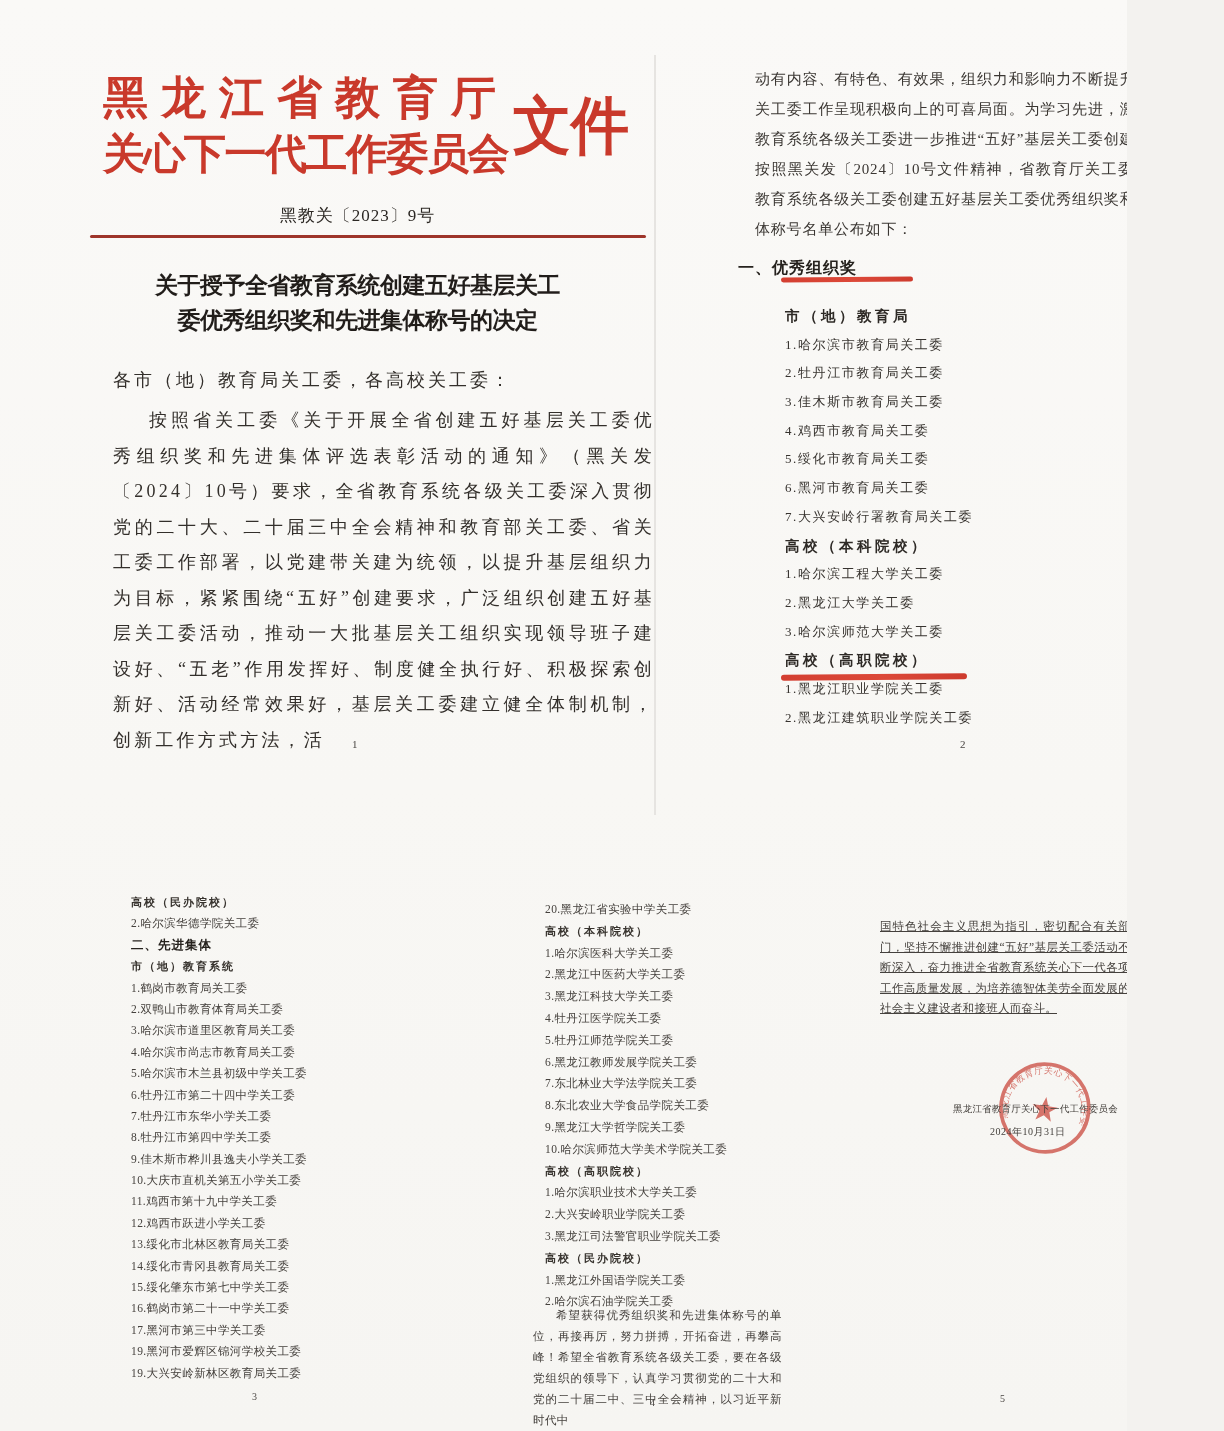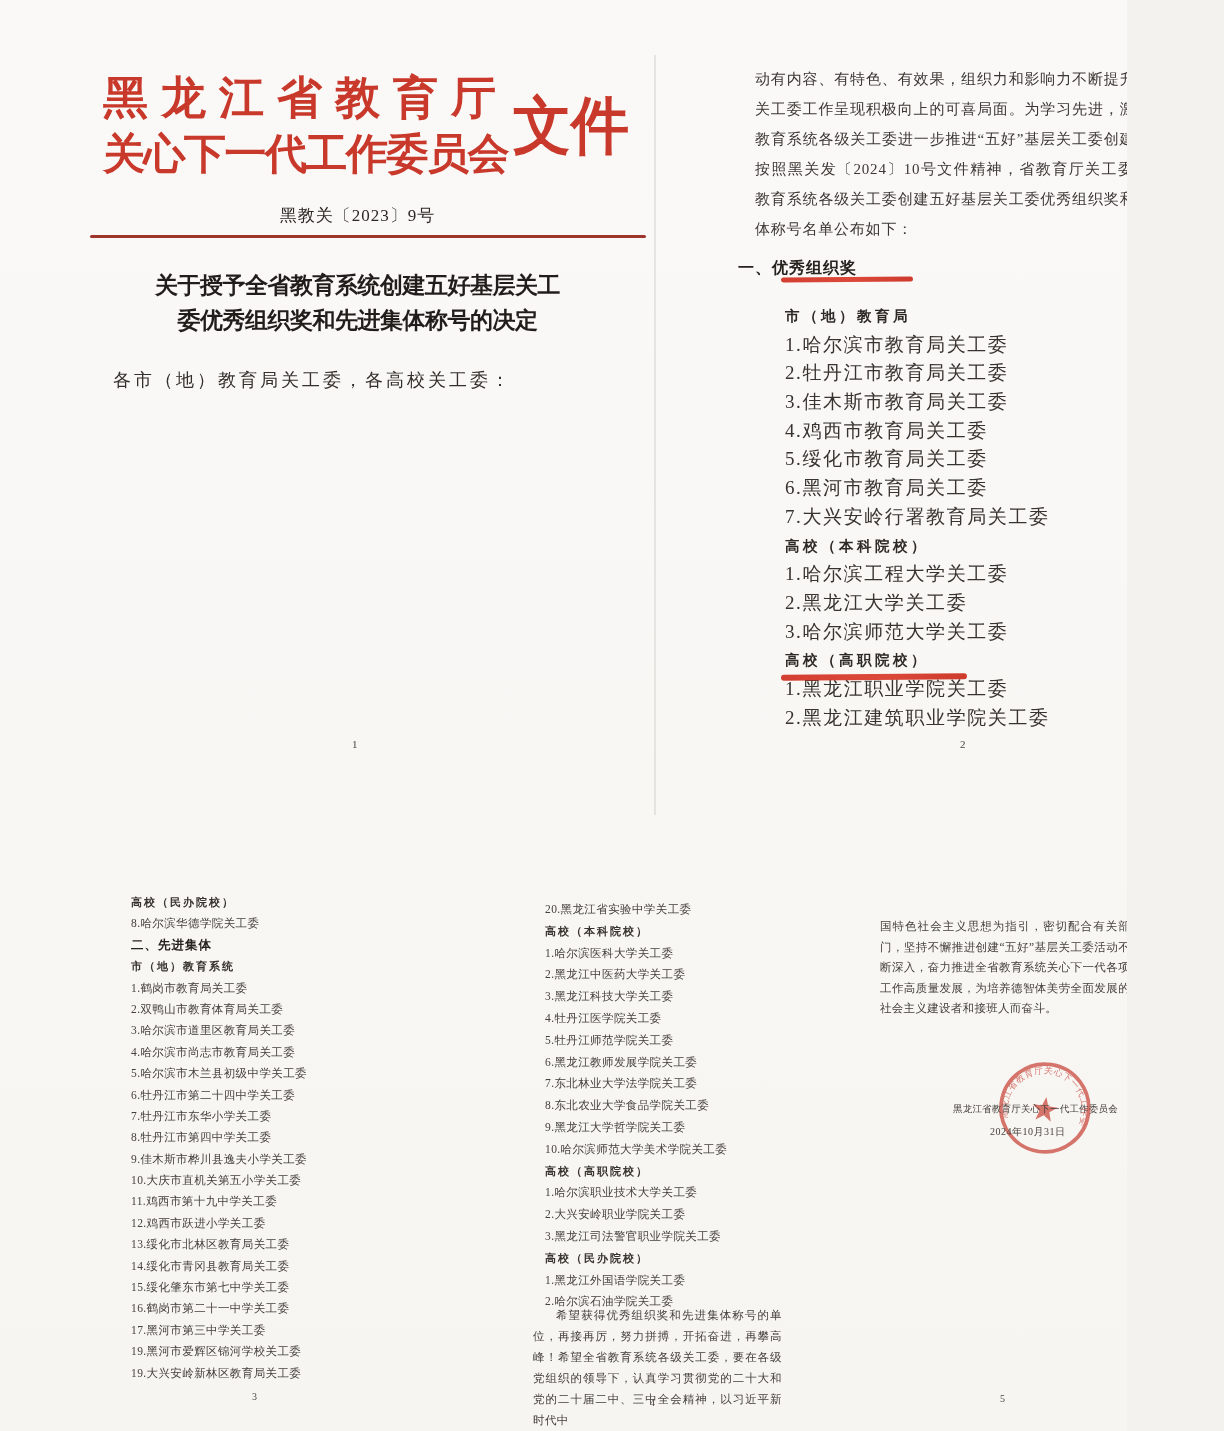--- a/index.html
+++ b/index.html
@@ -27,31 +27,31 @@
   .doc-title{left:85px;top:268px;width:545px;text-align:center;font-weight:bold;font-size:23px;line-height:35px;letter-spacing:-0.5px;color:#211d1a;}
   .p1-salutation{left:113px;top:368px;font-size:18px;letter-spacing:3px;white-space:nowrap;color:#332f2b;}
   .p1-paragraph{left:113px;top:403px;width:542px;font-size:18px;line-height:35.5px;letter-spacing:3.2px;text-align:justify;text-indent:2em;color:#332f2b;}
   
   .p2-paragraph{left:755px;top:64px;width:428px;font-size:15px;line-height:30px;letter-spacing:0.8px;text-align:justify;color:#3b3733;}
   .p2-sec{left:738px;top:258px;font-size:16px;font-weight:bold;letter-spacing:1px;color:#26221e;white-space:nowrap;}
   .stroke{background:linear-gradient(90deg,#cf2a1b,#d93524 55%,#c92617);border-radius:4px;transform:rotate(-0.5deg);opacity:.9;}
   .u1{left:781px;top:277px;width:132px;height:5px;}
   .u2{left:781px;top:674px;width:186px;height:5.5px;}
   .p2-stack{left:785px;top:302px;width:430px;}
-  .p2-stack .r{height:28.7px;line-height:28.7px;white-space:nowrap;font-size:19px;letter-spacing:1.6px;color:#37332f;}
+  .p2-stack .r{height:28.7px;line-height:28.7px;white-space:nowrap;font-size:13px;letter-spacing:1.6px;color:#37332f;}
   .kai{font-weight:600;letter-spacing:3.5px !important;font-size:14.5px !important;color:#2e2a26 !important;}
   
   .p3-stack{left:131px;top:892px;}
   .p3-stack .r{height:21.4px;line-height:21.4px;white-space:nowrap;font-size:11.5px;letter-spacing:0.4px;color:#45413d;}
   .kai-s{font-weight:600;letter-spacing:2px !important;font-size:11px !important;color:#38342f !important;}
   .bold-s{font-family:"Liberation Sans","DejaVu Sans",sans-serif;font-weight:bold;font-size:12.5px !important;letter-spacing:1px !important;color:#26221e !important;}
   .p4-stack{left:545px;top:899px;}
   .p4-stack .r{height:21.8px;line-height:21.8px;white-space:nowrap;font-size:11.5px;letter-spacing:0.4px;color:#45413d;}
   .p4-paragraph{left:533px;top:1305px;width:249px;font-size:11.5px;line-height:21px;letter-spacing:0.4px;text-align:justify;text-indent:2em;color:#45413d;}
-  .p5-paragraph{left:880px;top:916px;width:250px;font-size:11.5px;line-height:20.6px;letter-spacing:0.3px;text-align:justify;color:#45413d;}
+  .p5-paragraph{left:880px;top:916px;width:250px;font-size:11.5px;line-height:20.6px;letter-spacing:0.3px;text-align:justify;color:#45413d;text-decoration:underline;}
   .p5-signature{left:953px;top:1103px;font-size:9.5px;letter-spacing:0.2px;color:#45413d;white-space:nowrap;}
   .p5-date{left:990px;top:1125px;font-size:10px;letter-spacing:0.5px;color:#45413d;white-space:nowrap;}
   .seal{left:996px;top:1058px;width:98px;height:98px;transform:rotate(8deg);opacity:.68;}
   
   .pagenum{font-size:11px;color:#4a4643;}
   .pn1{left:352px;top:738px;}
   .pn2{left:960px;top:738px;}
   .pn3{left:252px;top:1391px;font-size:10px;}
   .pn4{left:650px;top:1397px;font-size:10px;}
   .pn5{left:1000px;top:1393px;font-size:10px;}
@@ -74,20 +74,21 @@
 
   <div class="abs docnum">黑教关〔2023〕9号</div>
   <div class="abs redline"></div>
 
   <div class="abs doc-title">
     <div>关于授予全省教育系统创建五好基层关工</div>
     <div>委优秀组织奖和先进集体称号的决定</div>
   </div>
 
   <div class="abs p1-salutation">各市（地）教育局关工委，各高校关工委：</div>
+  <div class="abs p1-paragraph">按照省关工委《关于开展全省创建五好基层关工委优秀组织奖和先进集体评选表彰活动的通知》（黑关发〔2024〕10号）要求，全省教育系统各级关工委深入贯彻党的二十大、二十届三中全会精神和教育部关工委、省关工委工作部署，以党建带关建为统领，以提升基层组织力为目标，紧紧围绕“五好”创建要求，广泛组织创建五好基层关工委活动，推动一大批基层关工组织实现领导班子建设好、“五老”作用发挥好、制度健全执行好、积极探索创新好、活动经常效果好，基层关工委建立健全体制机制，创新工作方式方法，活</div>
   <div class="abs pagenum pn1">1</div>
 
   <div class="abs p2-paragraph">动有内容、有特色、有效果，组织力和影响力不断提升，基层关工委工作呈现积极向上的可喜局面。为学习先进，激励全省教育系统各级关工委进一步推进“五好”基层关工委创建工作，按照黑关发〔2024〕10号文件精神，省教育厅关工委将全省教育系统各级关工委创建五好基层关工委优秀组织奖和先进集体称号名单公布如下：</div>
   <div class="abs p2-sec sans">一、优秀组织奖</div>
   <div class="abs stroke u1"></div>
 
   <div class="abs p2-stack">
     <div class="r kai">市（地）教育局</div>
     <div class="r">1.哈尔滨市教育局关工委</div>
     <div class="r">2.牡丹江市教育局关工委</div>
@@ -102,21 +103,21 @@
     <div class="r">3.哈尔滨师范大学关工委</div>
     <div class="r kai">高校（高职院校）</div>
     <div class="r">1.黑龙江职业学院关工委</div>
     <div class="r">2.黑龙江建筑职业学院关工委</div>
   </div>
   <div class="abs stroke u2"></div>
   <div class="abs pagenum pn2">2</div>
 
   <div class="abs p3-stack">
     <div class="r kai-s">高校（民办院校）</div>
-    <div class="r">8.哈尔滨华德学院关工委</div>
+    <div class="r">2.哈尔滨华德学院关工委</div>
     <div class="r bold-s">二、先进集体</div>
     <div class="r kai-s">市（地）教育系统</div>
     <div class="r">1.鹤岗市教育局关工委</div>
     <div class="r">2.双鸭山市教育体育局关工委</div>
     <div class="r">3.哈尔滨市道里区教育局关工委</div>
     <div class="r">4.哈尔滨市尚志市教育局关工委</div>
     <div class="r">5.哈尔滨市木兰县初级中学关工委</div>
     <div class="r">6.牡丹江市第二十四中学关工委</div>
     <div class="r">7.牡丹江市东华小学关工委</div>
     <div class="r">8.牡丹江市第四中学关工委</div>

